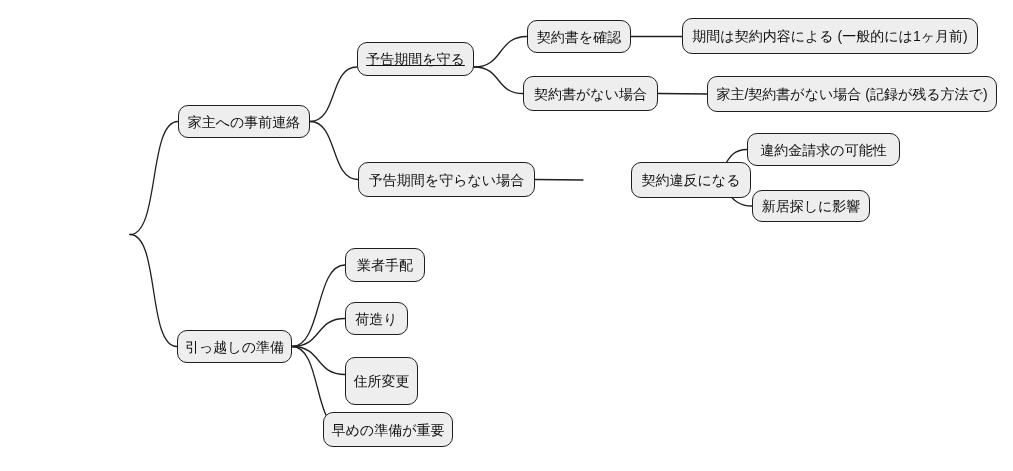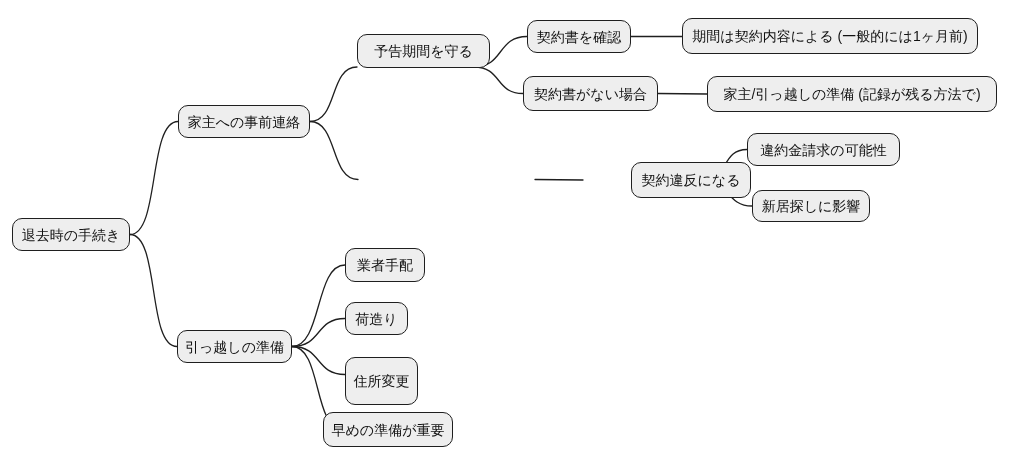--- a/index.html
+++ b/index.html
@@ -60,34 +60,34 @@
     <path d="M 658 93.5 L 707 94"></path>
     <path d="M 535 179.5 L 583 180"></path>
     <path d="M 703 180 C 729 180, 721 149.5, 747 149.5"></path>
     <path d="M 703 180 C 729 180, 726 206, 752 206"></path>
     <path d="M 292 346.5 C 322 346.5, 315 265, 345 265"></path>
     <path d="M 292 346.5 C 322 346.5, 315 318.5, 345 318.5"></path>
     <path d="M 292 346.5 C 322 346.5, 315 374.5, 345 374.5"></path>
     <path d="M 292 346.5 C 322 346.5, 313 429.5, 343 429.5"></path>
   </svg>
 
-  <div class="node" style="left:12px; top:218px; width:118px; height:33px;">退去時の手続き</div>
 
   <div class="node" style="left:178px; top:105px; width:132px; height:33px;">家主への事前連絡</div>
 
-  <div class="node" style="left:357px; top:34px; width:133px; height:34px;">予告期間を守る</div>
+  <div class="node" style="left:357px; top:42px; width:117px; height:34px;text-decoration:underline;">予告期間を守る</div>
 
   <div class="node" style="left:527px; top:20px; width:104px; height:33px;">契約書を確認</div>
 
   <div class="node" style="left:682px; top:18px; width:296px; height:36px;">期間は契約内容による (一般的には1ヶ月前)</div>
 
   <div class="node" style="left:523px; top:76px; width:135px; height:35px;">契約書がない場合</div>
 
-  <div class="node" style="left:707px; top:76px; width:290px; height:36px;">家主/引っ越しの準備 (記録が残る方法で)</div>
+  <div class="node" style="left:707px; top:76px; width:290px; height:36px;">家主/契約書がない場合 (記録が残る方法で)</div>
 
+  <div class="node" style="left:358px; top:162px; width:177px; height:35px;">予告期間を守らない場合</div>
 
   <div class="node" style="left:583px; top:162px; width:120px; height:36px;margin-left:48px;">契約違反になる</div>
 
   <div class="node" style="left:752px; top:190px; width:118px; height:32px;">新居探しに影響</div>
 
   <div class="node" style="left:747px; top:133px; width:153px; height:33px;">違約金請求の可能性</div>
 
   <div class="node" style="left:177px; top:330px; width:115px; height:33px;">引っ越しの準備</div>
 
   <div class="node" style="left:345px; top:248px; width:80px; height:34px;">業者手配</div>

